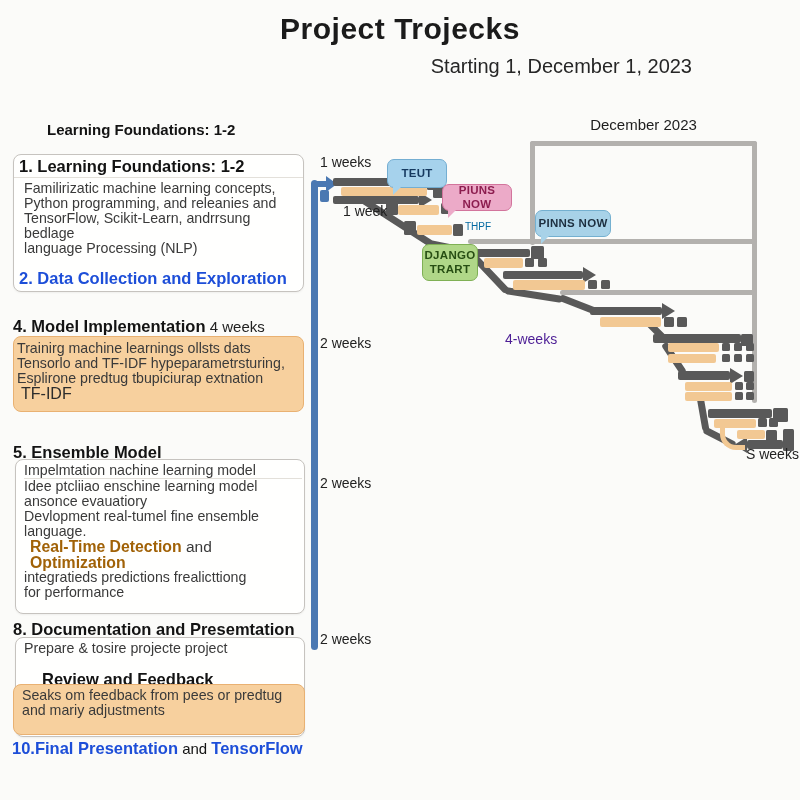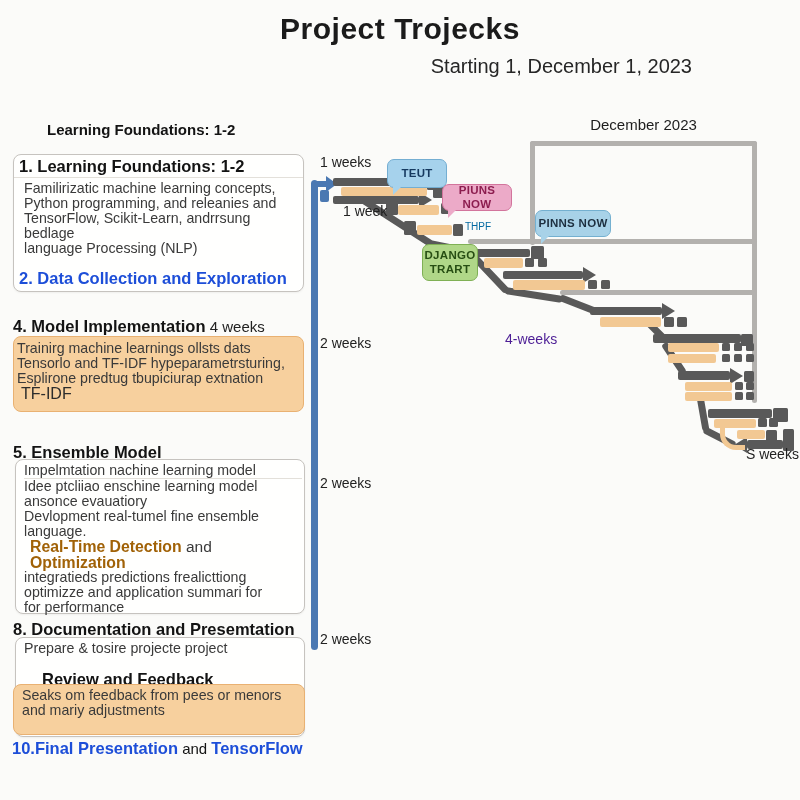--- a/index.html
+++ b/index.html
@@ -83,35 +83,34 @@
   <div class="lines">
     <div class="body-line first">Impelmtation nachine learning model</div>
     <div class="body-line">Idee ptcliiao enschine learning model</div>
     <div class="body-line">ansonce evauatiory</div>
     <div class="body-line">Devlopment real-tumel fine ensemble</div>
     <div class="body-line">language.</div>
     <div class="body-line boldmix">
       <b>Real-Time Detection</b><span> and </span><b>Optimization</b>
     </div>
     <div class="body-line">integratieds predictions frealicttiong</div>
-    <div class="body-line">optimizze and application summari for</div>
     <div class="body-line">for performance</div>
   </div>
 </div>
 
 <div class="abs sec-head h8">8. Documentation and Presemtation</div>
 <div class="abs wbox box8">
   <div class="lines">
     <div class="body-line">Prepare &amp; tosire projecte project</div>
     <div class="rf">Review and Feedback</div>
   </div>
 </div>
 <div class="abs obox obox8">
   <div class="lines">
-    <div class="body-line">Seaks om feedback from pees or menors</div>
+    <div class="body-line">Seaks om feedback from pees or predtug</div>
     <div class="body-line">and mariy adjustments</div>
   </div>
 </div>
 
 <div class="abs sec-head h10">
   <b>10.Final Presentation</b><span class="mid"> and </span><b>TensorFlow</b>
 </div>
 
 <div id="gantt-layer">
   <div class="abs month">December 2023</div>

